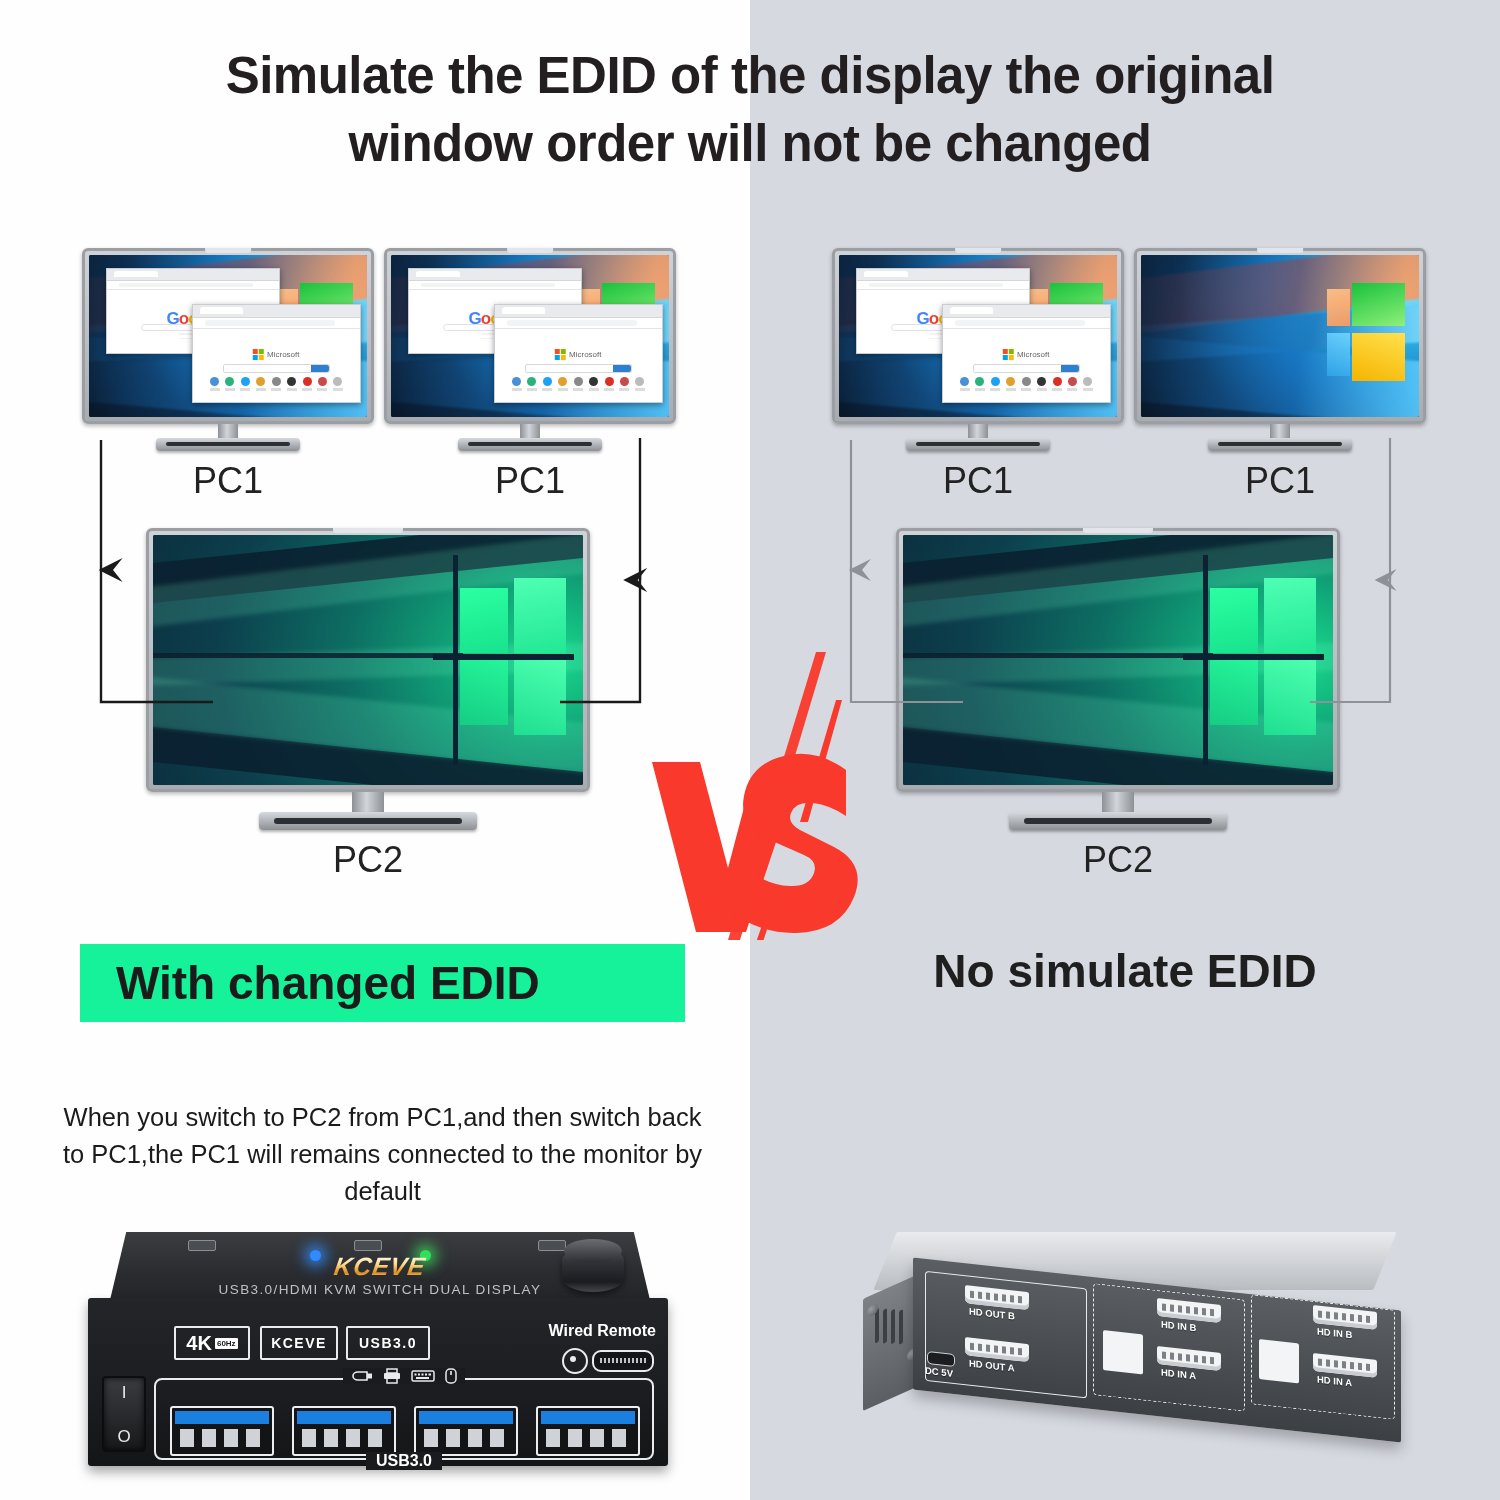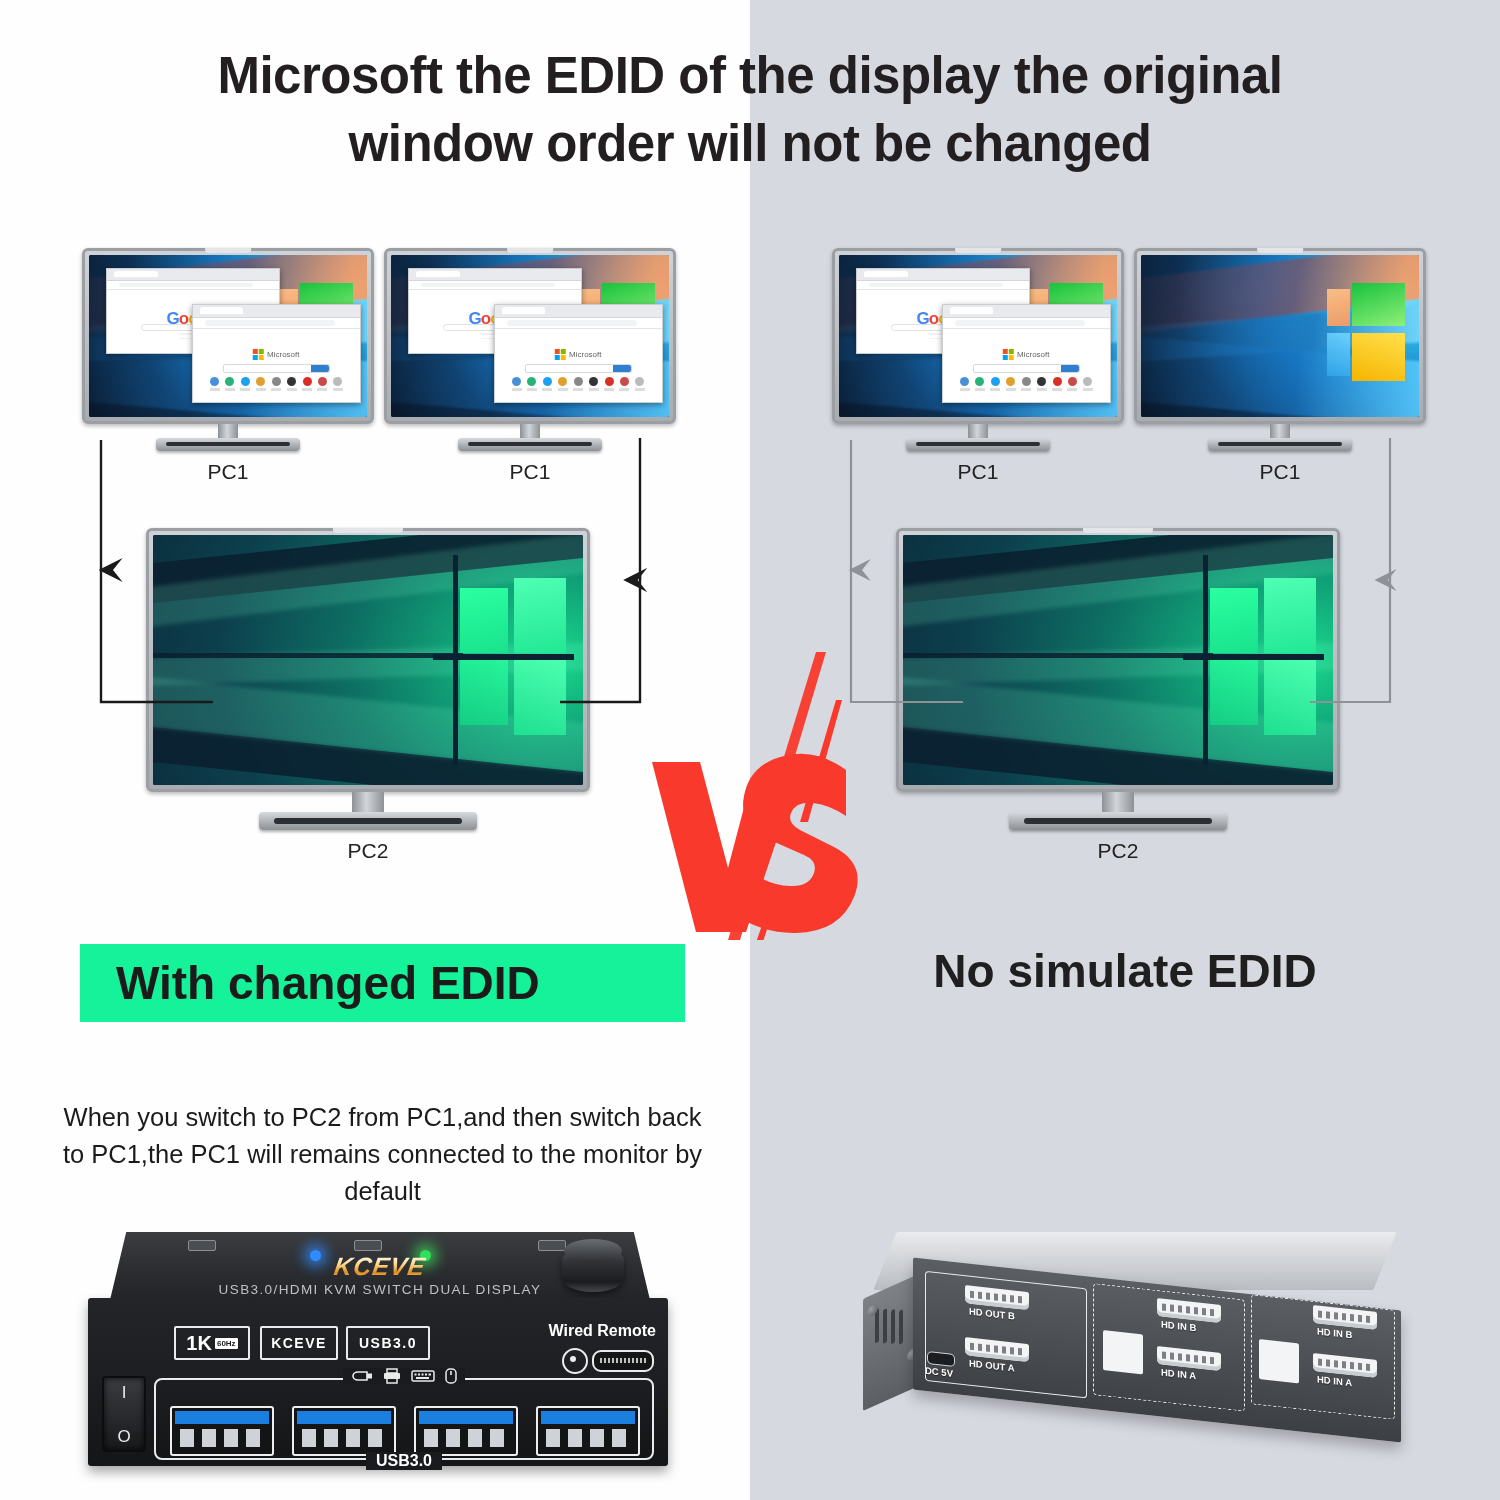--- a/index.html
+++ b/index.html
@@ -27,21 +27,21 @@
   .mon-inner{position:absolute;inset:0;overflow:hidden;}
   .mon-notch{position:absolute;left:50%;top:-3px;transform:translateX(-50%);
              width:16%;height:5px;background:#e3e5e8;border-radius:0 0 3px 3px;z-index:4;}
   .mon-neck{position:relative;margin:0 auto;width:7%;height:5.5%;
             background:linear-gradient(90deg,#8d9095,#d2d5d9 45%,#8d9095);}
   .mon-base{position:relative;margin:0 auto;width:49%;height:4.2%;
             border-radius:4px;background:linear-gradient(180deg,#d6d9dd,#8c8f94);
             box-shadow:0 2px 3px rgba(0,0,0,.3);}
   .mon-base:after{content:"";position:absolute;left:7%;right:7%;top:32%;height:34%;
             background:#2c2f33;border-radius:3px;}
-  .mon-label{text-align:center;color:#222;font-size:21px;margin-top:9px;
+  .mon-label{text-align:center;color:#222;font-size:36px;margin-top:9px;
              font-family:"Liberation Sans",sans-serif;}
 
   
   .wp-win{position:absolute;inset:0;background:
       radial-gradient(115% 150% at 96% 22%, #7fe3ff 0%, #2aa9e0 22%, #1572b8 45%, #0d2f52 72%, #081526 100%);}
   .wp-win .beamA{position:absolute;left:-8%;top:4%;width:116%;height:34%;
       background:linear-gradient(100deg,rgba(60,20,40,.0) 0%,rgba(160,60,60,.55) 55%,rgba(255,150,90,.85) 88%);
       transform:skewY(-7deg);filter:blur(1px);}
   .wp-win .beamB{position:absolute;left:-8%;top:38%;width:116%;height:22%;
       background:linear-gradient(100deg,rgba(10,25,45,0) 0%,rgba(30,120,190,.7) 60%,rgba(120,220,255,.9) 95%);
@@ -231,21 +231,21 @@
   .screwh{position:absolute;width:11px;height:11px;border-radius:50%;
           background:radial-gradient(circle at 35% 35%,#9a9da2,#55585d);}
 </style>
 </head>
 <body>
 
 <div id="bg-left"></div>
 <div id="bg-right"></div>
 
 <div id="headline">
-  <span>Microsoft the EDID of the display the original</span>
+  <span>Simulate the EDID of the display the original</span>
   <span class="l2">window order will not be changed</span>
 </div>
 
 <svg class="flow" style="left:80px;top:430px;width:615px;height:310px;z-index:3">
   <defs>
     <marker id="ahD" markerWidth="12" markerHeight="12" refX="5" refY="9" orient="auto">
       <path d="M0,0 L5,10 L10,0 L5,4 Z" fill="#1a1a1a"></path>
     </marker>
     <marker id="ahU" markerWidth="12" markerHeight="12" refX="5" refY="9" orient="auto">
       <path d="M0,12 L5,2 L10,12 L5,8 Z" fill="#1a1a1a"></path>
@@ -651,21 +651,21 @@
     <div class="kv-port-top" style="left:428px;"></div>
     <div class="led blue"></div>
     <div class="led green"></div>
     <div class="kv-brand">KCEVE</div>
     <div class="knob"></div>
     <div class="kv-sub">USB3.0/HDMI KVM SWITCH DUAL DISPLAY</div>
   </div>
 
   <div class="kv-face">
     <div class="badge b4k">
-      <b>1K</b>
+      <b>4K</b>
         <i>60Hz</i>
     </div>
     <div class="badge bedid">KCEVE</div>
     <div class="badge busb">USB3.0</div>
 
     <div class="wired-label">Wired Remote</div>
     <div class="remote-circle"></div>
     <div class="remote-port"></div>
 
     <div class="rocker">

